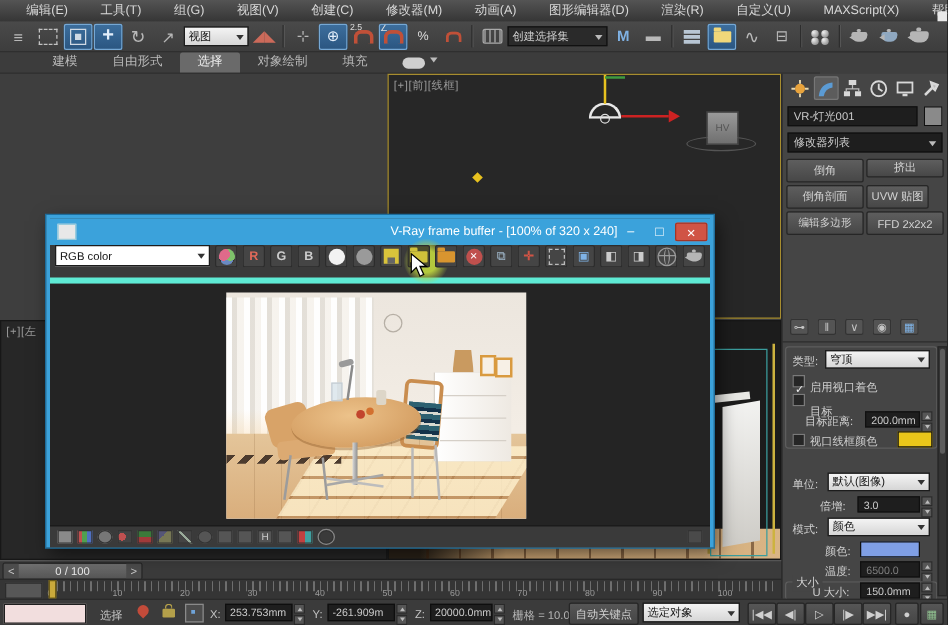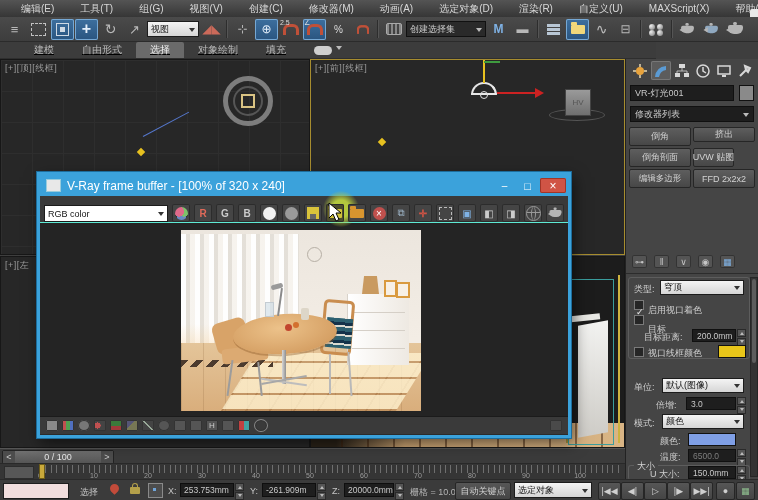--- a/index.html
+++ b/index.html
@@ -28,21 +28,21 @@
   .foldico::before{content:"";position:absolute;top:-3px;left:0;width:6px;height:3px;background:currentColor;border-radius:1px 1px 0 0;}
   .tea{width:15px;height:9px;background:#b5b5b5;border-radius:2px 2px 6px 6px;position:relative;}
   .tea::before{content:"";position:absolute;left:-5px;top:2px;border:3px solid transparent;border-right:5px solid #b5b5b5;}
   .tea::after{content:"";position:absolute;top:-3px;left:5px;width:4px;height:3px;background:#b5b5b5;border-radius:2px;}
   .spheres{width:15px;height:11px;position:relative;}
   .spheres i{position:absolute;width:6px;height:6px;border-radius:50%;background:radial-gradient(circle at 30% 30%,#eee,#777);}
   .spheres i:nth-child(1){left:0;top:0}.spheres i:nth-child(2){left:8px;top:0}.spheres i:nth-child(3){left:0;top:6px}.spheres i:nth-child(4){left:8px;top:6px}
   .combo{background:linear-gradient(#f4f4f4,#d6d6d6);border:1px solid #1c1c1c;color:#151515;font-size:9px;display:flex;align-items:center;padding:0 3px;box-sizing:border-box;}
   .combo .arr{margin-left:auto;width:0;height:0;border:3px solid transparent;border-top:4px solid #333;position:relative;top:2px;}
   
-  .ribbon{position:absolute;left:0;top:42px;width:656px;height:17px;background:#3c3c3c;border-bottom:1px solid #2e2e2e;display:flex;align-items:flex-end;padding-left:20px;box-sizing:border-box;text-decoration:underline;}
+  .ribbon{position:absolute;left:0;top:42px;width:656px;height:17px;background:#3c3c3c;border-bottom:1px solid #2e2e2e;display:flex;align-items:flex-end;padding-left:28px;box-sizing:border-box;}
   .rtab{font-size:10px;color:#bbb;padding:2px 14px;line-height:12px;}
   .rtab.sel{background:#6a6a6a;color:#f0f0f0;border-radius:2px 2px 0 0;}
   .rblob{width:18px;height:9px;border-radius:5px;background:#cfcfcf;margin:0 4px 3px 14px;}
   .rarr{width:0;height:0;border:3px solid transparent;border-top:4px solid #bbb;margin-bottom:5px;}
   
   .vp{position:absolute;background:#272727;border:1px solid #171717;box-sizing:border-box;overflow:hidden;}
   .vp.grid{background-image:linear-gradient(#2e2e2e 1px,transparent 1px),linear-gradient(90deg,#2e2e2e 1px,transparent 1px);background-size:31px 31px;}
   .vp.active{border:1px solid #a78d2f;}
   .vplabel{position:absolute;left:4px;top:2px;font-size:9px;color:#9a9a9a;letter-spacing:.5px;}
   .hvbox{position:absolute;width:24px;height:25px;background:linear-gradient(#9a9a9a,#6f6f6f);border:1px solid #444;color:#555;font-size:8px;display:flex;align-items:center;justify-content:center;}
@@ -65,27 +65,27 @@
   .grp{position:absolute;border:1px solid #5d5d5d;border-radius:3px;}
   .grp>span{position:absolute;top:-6px;left:5px;background:#454545;padding:0 3px;font-size:9px;color:#d5d5d5;}
   .swatch{position:absolute;border:1px solid #111;box-sizing:border-box;}
   .sbar{position:absolute;width:8px;background:#333;border:1px solid #262626;box-sizing:border-box;}
   .sbar i{display:block;margin:1px;height:84px;background:#5d5d5d;border-radius:2px;}
   .sticon{width:15px;height:13px;border-radius:2px;background:#545454;box-shadow:inset 0 0 0 1px #333;display:inline-flex;align-items:center;justify-content:center;color:#c5c5c5;font-size:9px;margin-right:7px;}
   
   .vfb{position:absolute;left:37px;top:172px;width:528px;height:260px;border:3px solid #3ba2db;background:#2b2b2b;box-shadow:0 0 0 1px #1d6d9c,3px 5px 14px rgba(0,0,0,.55);box-sizing:content-box;z-index:20;}
   .vfb-title{height:21px;background:#3ba2db;display:flex;align-items:center;color:#fff;}
   .vfb-title .ticon{width:13px;height:11px;background:#e8e8e8;border:1px solid #9cd;margin:0 6px;}
-  .vfb-title .ttext{flex:1;text-align:left;font-size:12px;}
+  .vfb-title .ttext{flex:1;text-align:right;font-size:10px;}
   .wbtn{width:21px;height:15px;margin-right:2px;display:flex;align-items:center;justify-content:center;color:#fff;font-size:10px;border-radius:2px;}
   .wbtn.min::before{content:"\2013";}
   .wbtn.max::before{content:"\25A1";font-size:11px;}
   .wbtn.close{width:26px;background:#d05445;box-shadow:inset 0 0 0 1px #a13527;}
   .wbtn.close::before{content:"\00D7";font-size:12px;}
-  .vfb-tools{height:26px;background:#3a3a3a;border-bottom:1px solid #5eead4;display:flex;align-items:flex-end;padding:0 4px;gap:4px;position:relative;}
+  .vfb-tools{height:26px;background:#3a3a3a;border-bottom:5px solid #5eead4;display:flex;align-items:flex-start;padding:0 4px;gap:4px;position:relative;}
   .vi{width:18px;height:18px;border-radius:2px;display:flex;align-items:center;justify-content:center;font-size:10px;color:#ccc;background:#454545;box-shadow:inset 0 0 0 1px #2c2c2c;flex:none;position:relative;z-index:2;}
   .cwheel{width:13px;height:13px;border-radius:50%;background:radial-gradient(circle at 30% 35%,#e06a8a 0 40%,transparent 41%),radial-gradient(circle at 70% 35%,#7ec26a 0 40%,transparent 41%),radial-gradient(circle at 50% 72%,#6a8ac2 0 40%,transparent 41%),#333;}
   .disk{width:12px;height:12px;background:#d9c33b;position:relative;}
   .disk::after{content:"";position:absolute;bottom:0;left:3px;width:6px;height:5px;background:#666;}
   .redx{width:13px;height:13px;border-radius:50%;background:#c0504d;color:#fff;display:flex;align-items:center;justify-content:center;}
   .redx::before{content:"\00D7";font-size:10px;}
   .globe{width:13px;height:13px;border-radius:50%;border:1px solid #9a9a9a;position:relative;}
   .globe::before{content:"";position:absolute;left:0;right:0;top:5px;border-top:1px solid #9a9a9a;}
   .globe::after{content:"";position:absolute;left:4px;top:0;bottom:0;width:3px;border:1px solid #9a9a9a;border-top:none;border-bottom:none;border-radius:50%;}
   .glow{position:absolute;left:283px;top:-5px;width:36px;height:36px;border-radius:50%;background:radial-gradient(circle,rgba(186,208,62,.95) 0 35%,rgba(186,208,62,0) 72%);z-index:1;}
@@ -148,21 +148,21 @@
 
   <div class="menubar">
     <div class="logo"></div>
     <span class="menu-item">编辑(E)</span>
     <span class="menu-item">工具(T)</span>
     <span class="menu-item">组(G)</span>
     <span class="menu-item">视图(V)</span>
     <span class="menu-item">创建(C)</span>
     <span class="menu-item">修改器(M)</span>
     <span class="menu-item">动画(A)</span>
-    <span class="menu-item">选定对象(D)</span>
+    <span class="menu-item">图形编辑器(D)</span>
     <span class="menu-item">渲染(R)</span>
     <span class="menu-item">自定义(U)</span>
     <span class="menu-item">MAXScript(X)</span>
     <span class="menu-item">帮助(H)</span>
     <div class="wtab"></div>
   </div>
 
   <div class="toolbar">
     <span class="gi" style="font-size:13px;">≡</span>
     <span class="gi">
@@ -243,30 +243,20 @@
   <div class="ribbon">
     <span class="rtab">建模</span>
     <span class="rtab">自由形式</span>
     <span class="rtab sel">选择</span>
     <span class="rtab">对象绘制</span>
     <span class="rtab">填充</span>
     <span class="rblob"></span>
     <span class="rarr"></span>
   </div>
 
-  <div class="vp grid" style="left:0;top:59px;width:310px;height:196px;">
-    <span class="vplabel">[+][顶][线框]</span>
-
-    <div class="abs" style="left:222px;top:16px;width:50px;height:50px;border:5px solid #7d7d7d;border-radius:50%;box-sizing:border-box;"></div>
-    <div class="abs" style="left:232px;top:26px;width:30px;height:30px;border:2px solid #565656;border-radius:50%;box-sizing:border-box;"></div>
-    <div class="abs" style="left:240px;top:34px;width:14px;height:14px;border:2px solid #d9c383;box-sizing:border-box;"></div>
-
-    <div class="gizline" style="left:142px;top:76px;width:52px;height:1px;background:#5577cc;transform:rotate(-28deg);transform-origin:left;"></div>
-    <span class="ydot" style="left:137px;top:89px;"></span>
-  </div>
 
   <div class="vp active" style="left:310px;top:59px;width:315px;height:196px;">
     <span class="vplabel">[+][前][线框]</span>
 
     <div class="abs" style="left:160px;top:22px;width:26px;height:13px;border:2px solid #e8e8e8;border-bottom:2px solid #e8e8e8;border-radius:13px 13px 0 0;box-sizing:border-box;"></div>
     <div class="abs" style="left:169px;top:31px;width:8px;height:8px;border:1.5px solid #ddd;border-radius:50%;box-sizing:border-box;"></div>
     <div class="gizline" style="left:172px;top:0px;width:2px;height:23px;background:#e7c11f;"></div>
     <div class="gizline" style="left:173px;top:1px;width:16px;height:2px;background:#3f9b3f;"></div>
     <div class="gizline" style="left:186px;top:32px;width:38px;height:2px;background:#cc2222;"></div>
     <div class="gizline" style="left:224px;top:28px;width:0;height:0;border:5px solid transparent;border-left:9px solid #cc2222;"></div>
@@ -348,21 +338,21 @@
 
     <div class="pbtn" style="left:3px;top:68px;width:62px;height:19px;">
         <span>倒角</span>
       </div>
     <div class="pbtn" style="left:67px;top:68px;width:62px;height:15px;">
         <span>挤出</span>
       </div>
     <div class="pbtn" style="left:3px;top:89px;width:62px;height:19px;text-align:right;">
         <span>倒角剖面</span>
       </div>
-    <div class="pbtn" style="left:67px;top:89px;width:41px;height:19px;">
+    <div class="pbtn" style="left:67px;top:89px;width:50px;height:19px;">
         <span>UVW 贴图</span>
       </div>
     <div class="pbtn" style="left:3px;top:110px;width:62px;height:19px;font-size:8.5px;font-family:Liberation Mono, monospace;">
         <span>编辑多边形</span>
       </div>
     <div class="pbtn" style="left:67px;top:110px;width:62px;height:19px;">
         <span>FFD 2x2x2</span>
       </div>
 
 

